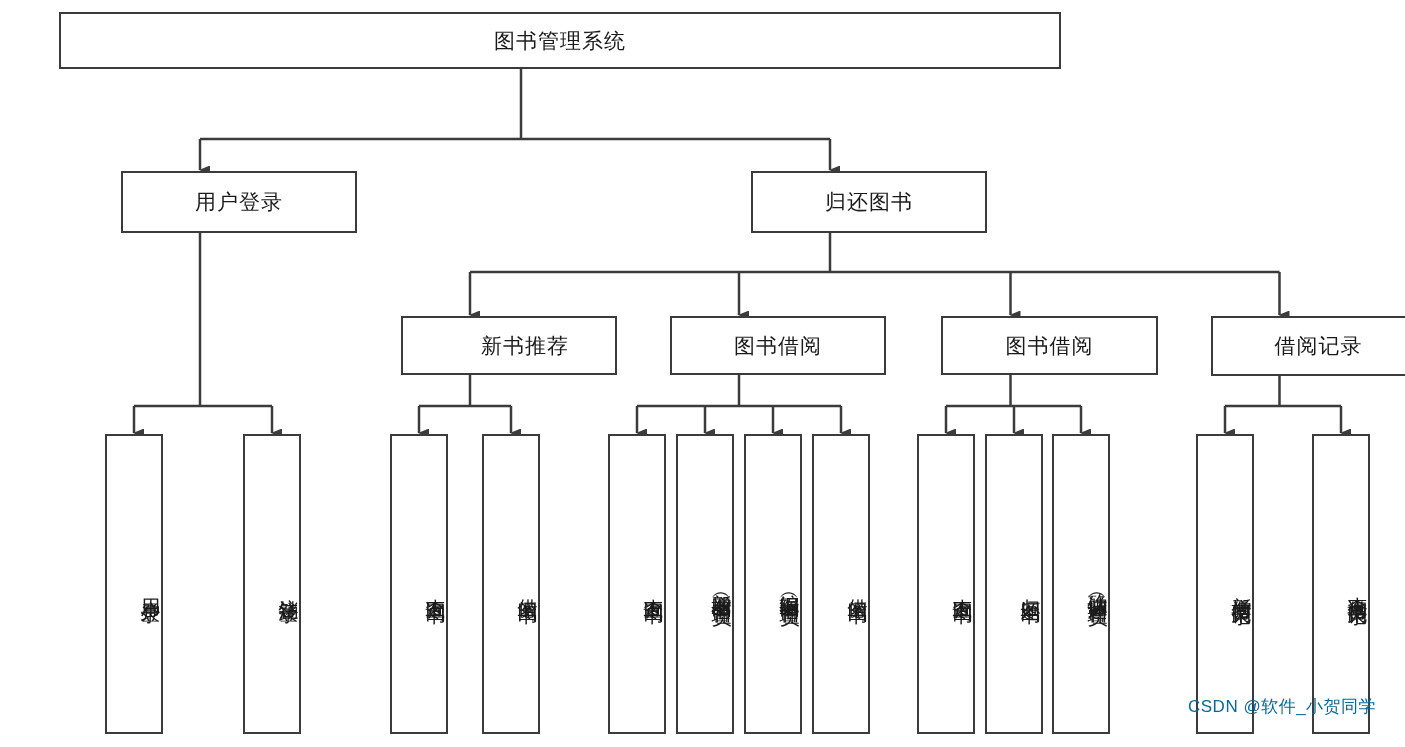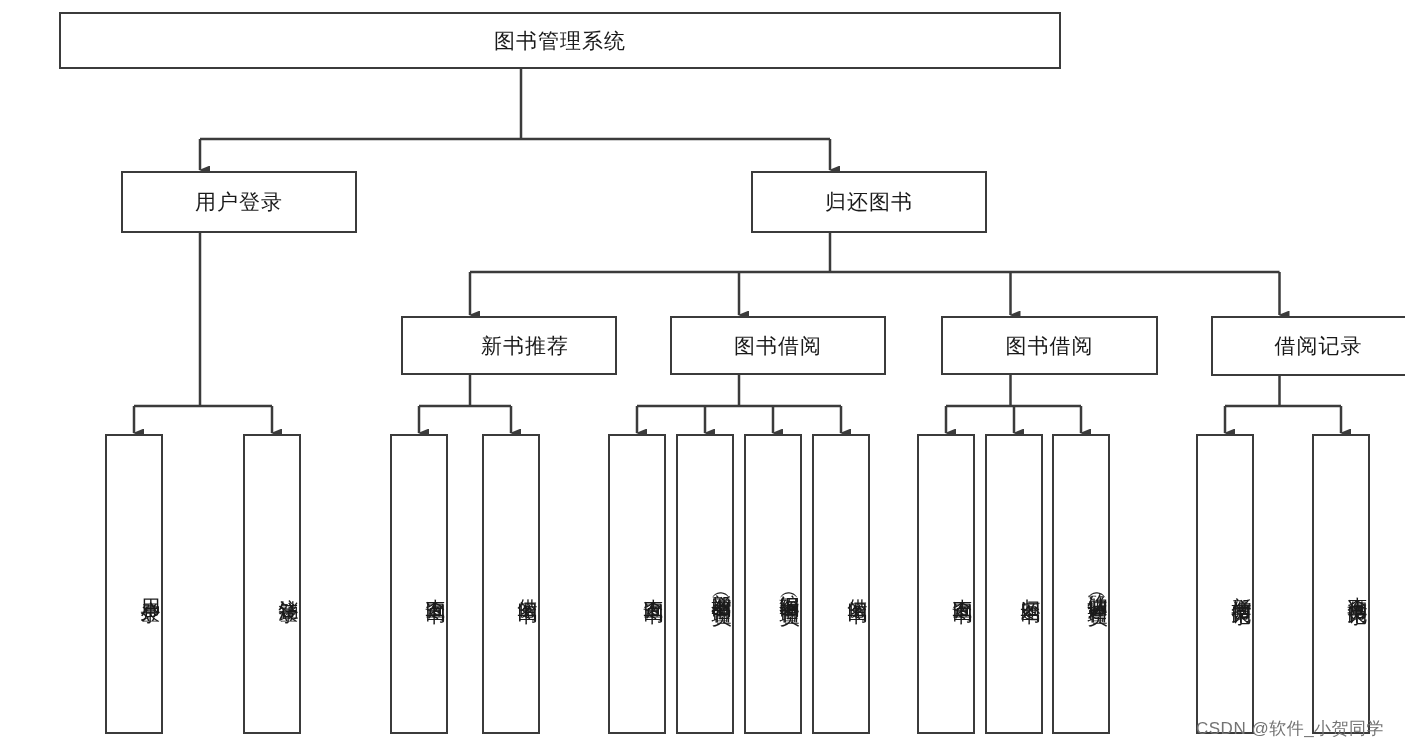--- a/index.html
+++ b/index.html
@@ -169,14 +169,14 @@
         <span class="node-label">确认归还（管理员）</span>
       </div>
       <div class="node vertical" style="left: 1196px; top: 434px; width: 58px; height: 300px; border-color: rgb(59, 59, 59); color: rgb(26, 26, 26);">
         <span class="node-label">新增借阅记录</span>
       </div>
       <div class="node vertical" style="left: 1312px; top: 434px; width: 58px; height: 300px; border-color: rgb(59, 59, 59); color: rgb(26, 26, 26);">
         <span class="node-label">查询借阅记录</span>
       </div>
     </div>
 
-  <div id="watermark" style="left: 1188px; top: 717px; color: #737373; margin-left: 8px;">CSDN @软件_小贺同学</div>
+  <div id="watermark" style="left: 1188px; top: 695px; color: #0369a1;">CSDN @软件_小贺同学</div>
 </div>
 
 </body></html>

